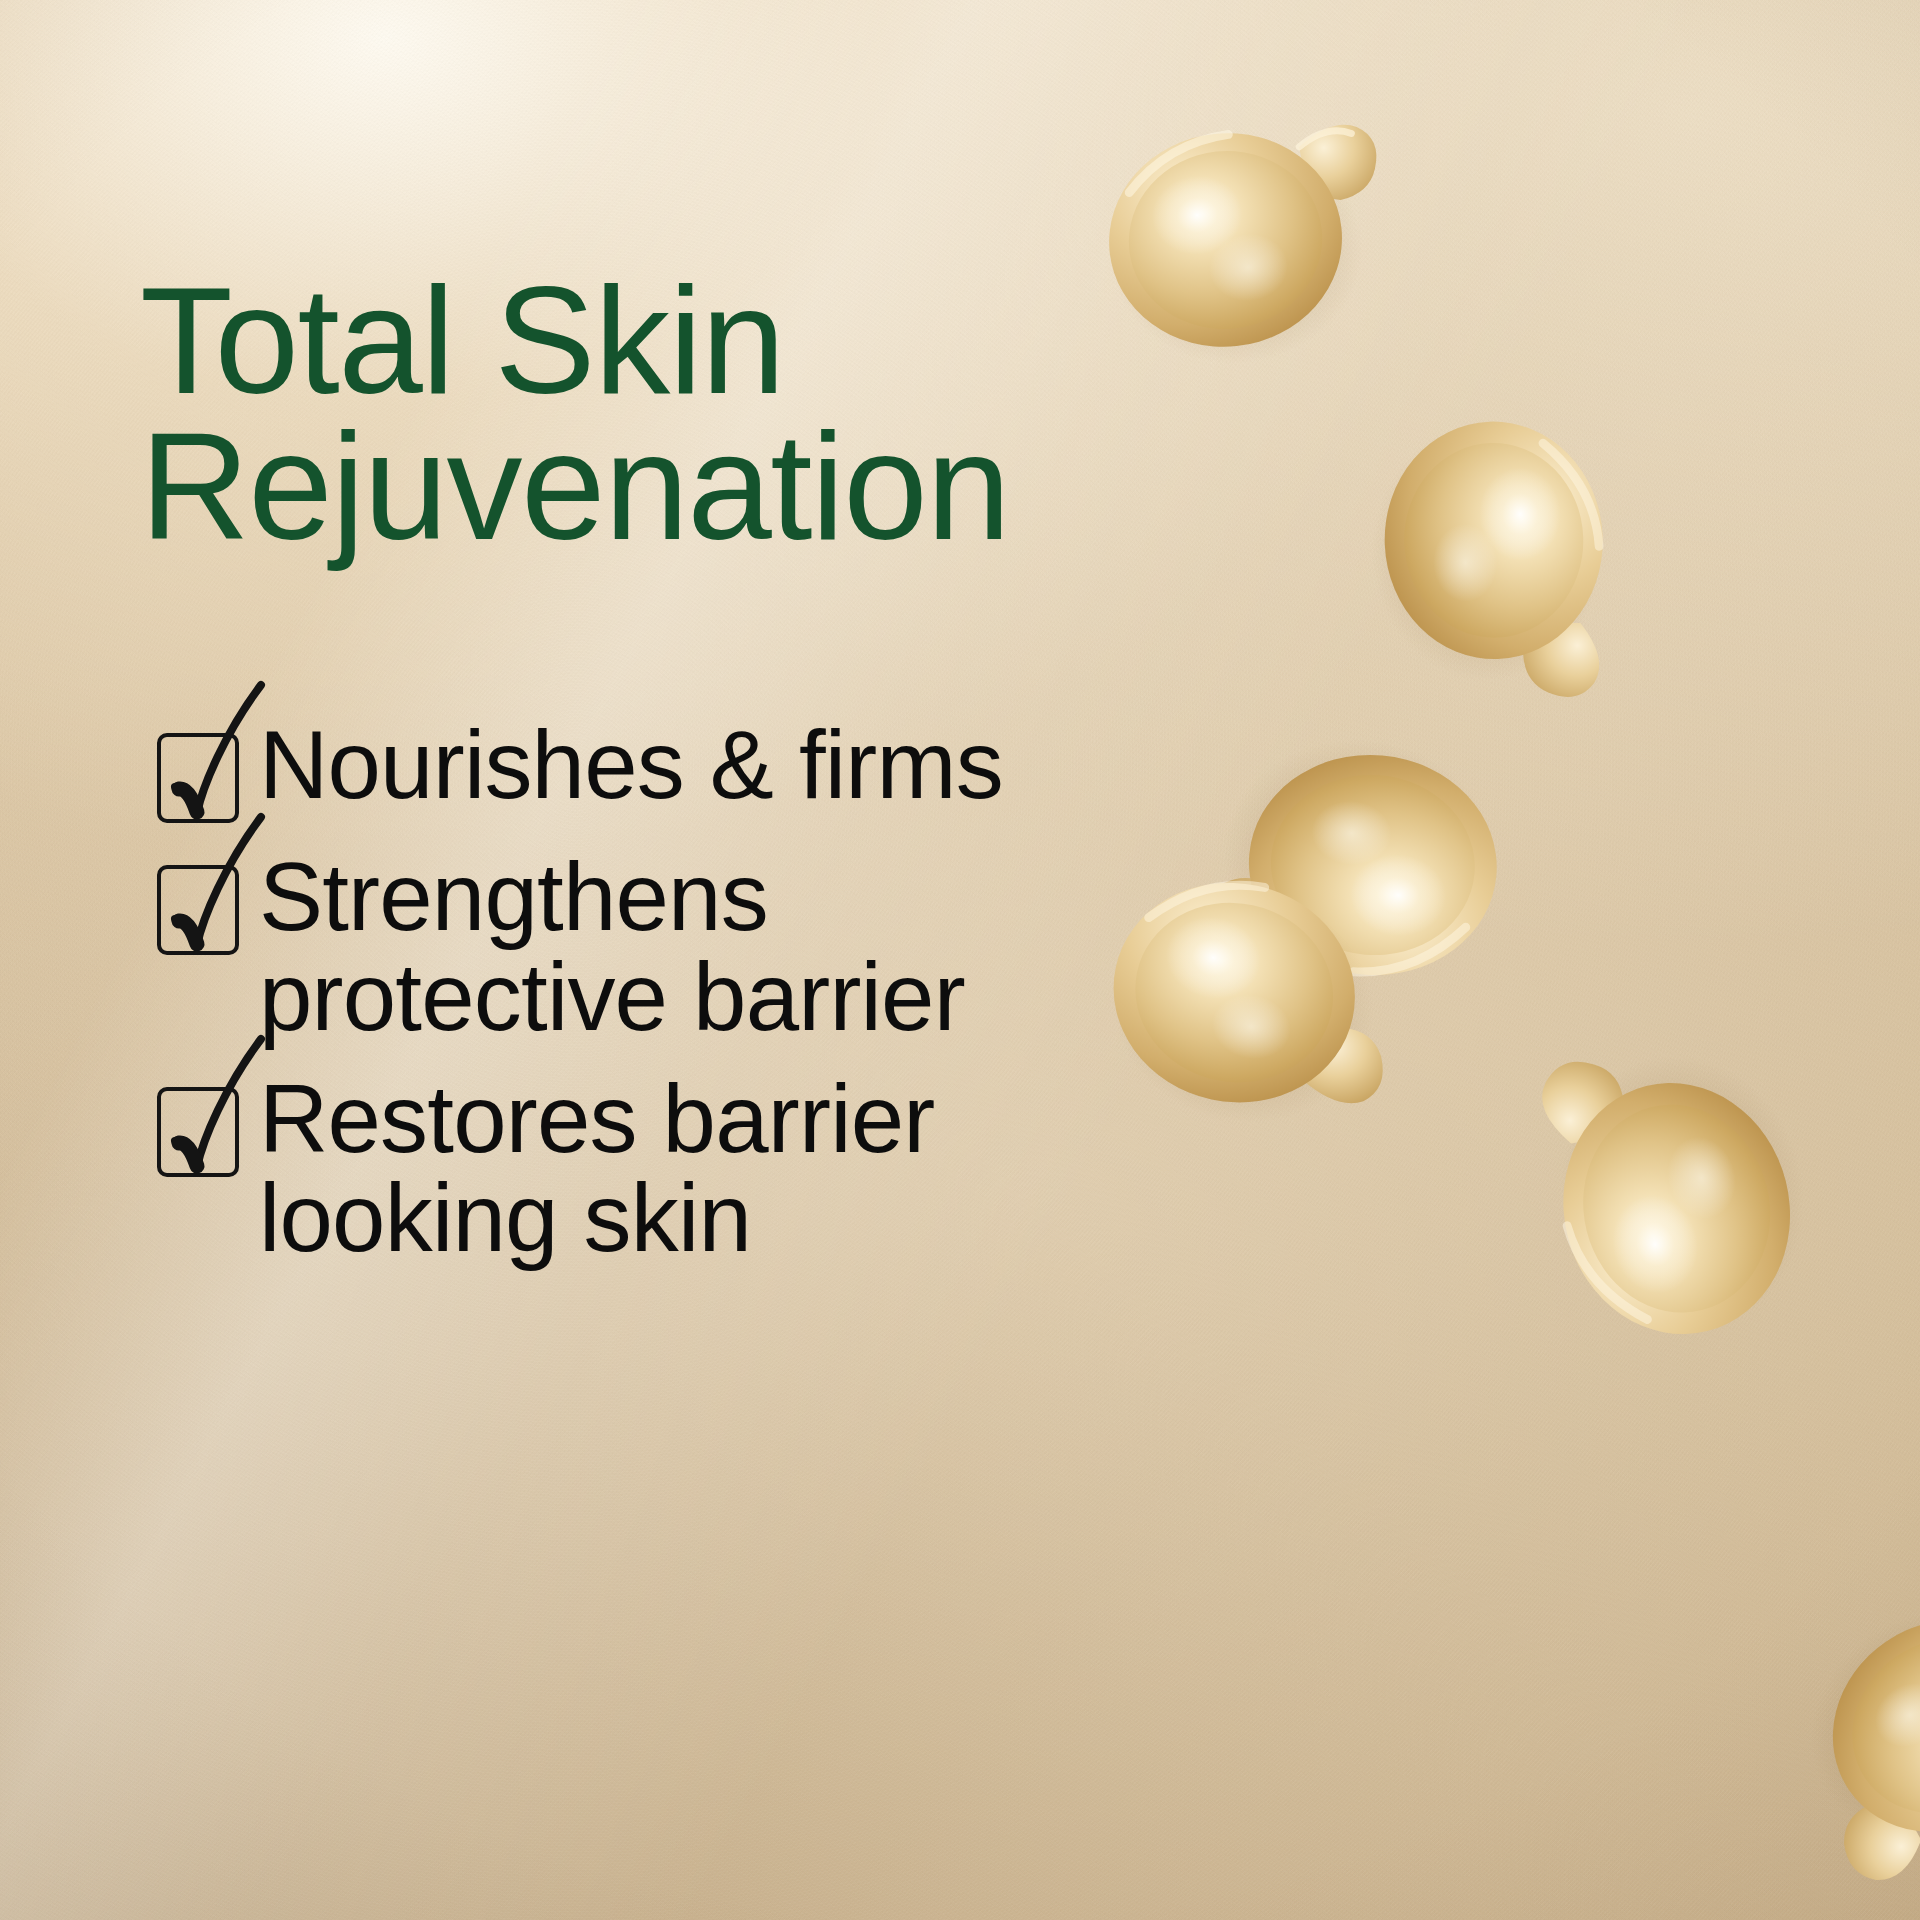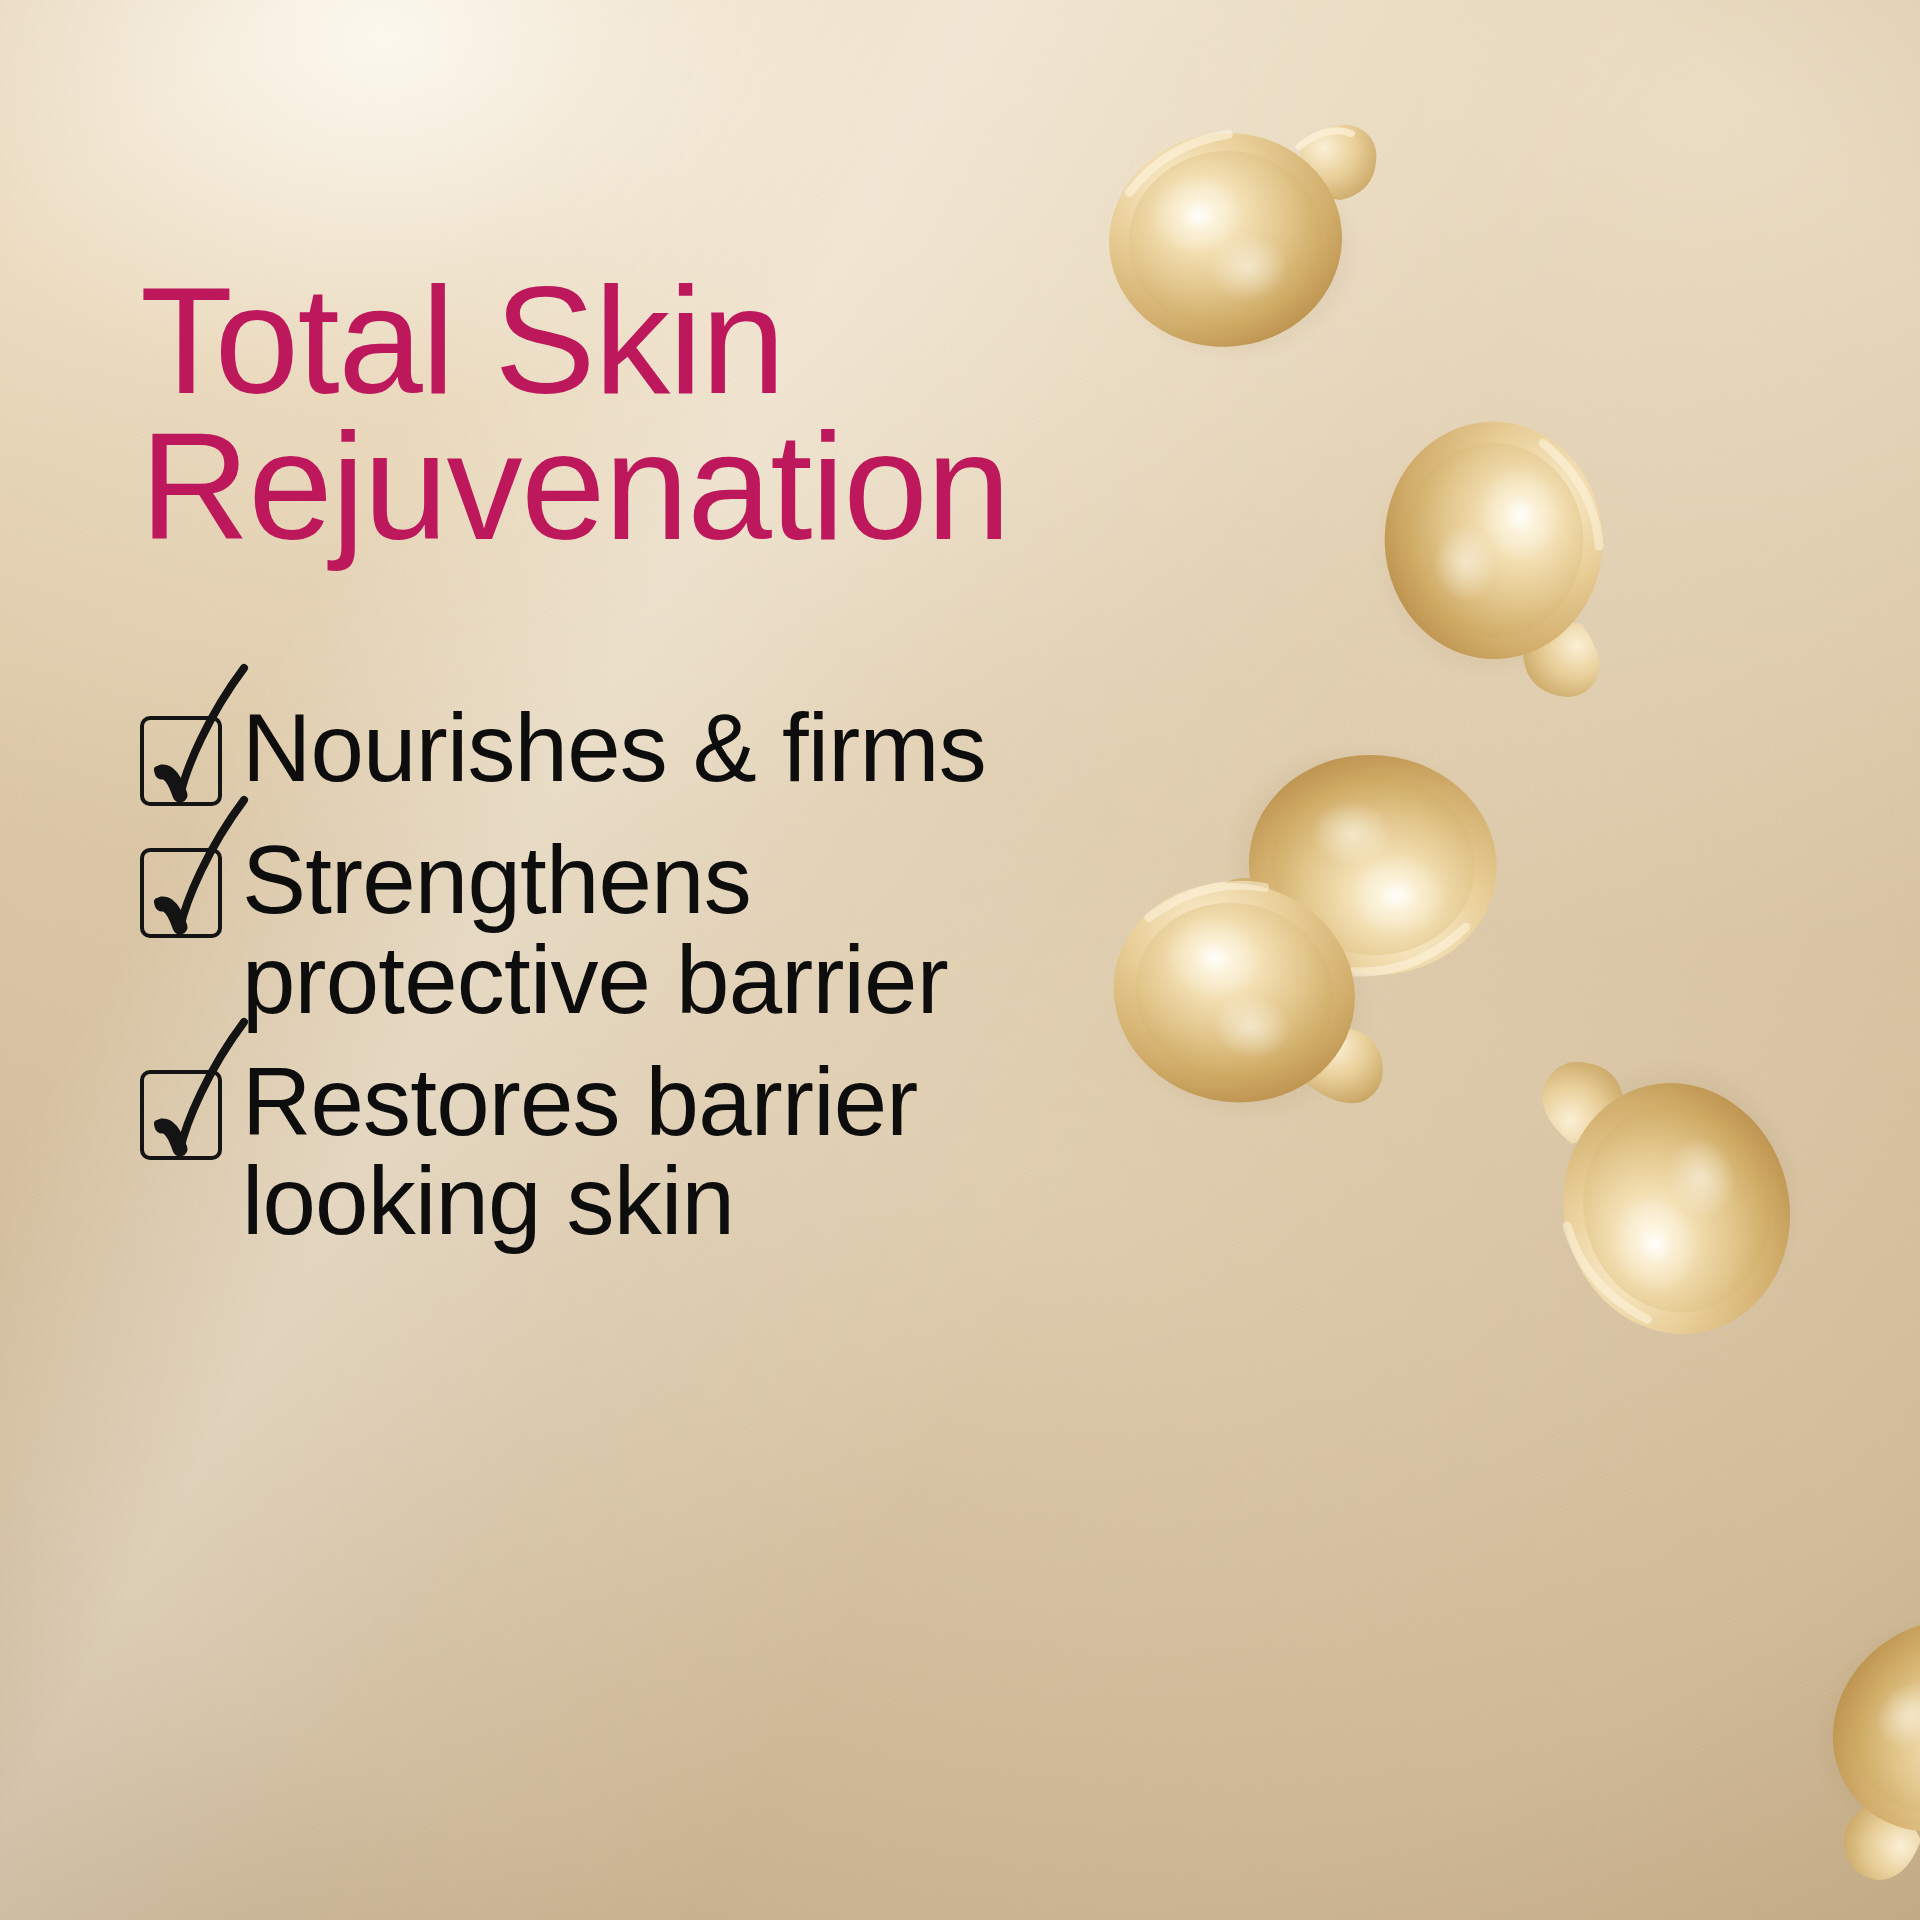--- a/index.html
+++ b/index.html
@@ -107,32 +107,32 @@
   .capsule svg { display: block; width: 100%; height: 100%; overflow: visible; }
 
   
   .content {
     position: absolute;
     left: 140px;
     top: 268px;
     width: 1010px;
   }
   .headline {
-    color: #be185d;
+    color: #14532d;
     font-size: 152px;
     line-height: 0.96;
     font-weight: 400;
     letter-spacing: -1.5px;
     margin: 0;
     white-space: pre-line;
     font-stretch: semi-condensed;
   }
   .benefits {
     list-style: none;
-    margin: 0;
+    margin: 17px;
     padding: 0;
     position: absolute;
     top: 430px;
     left: 0;
     width: 1010px;
   }
   .benefit {
     display: flex;
     align-items: flex-start;
     margin-bottom: 22px;

